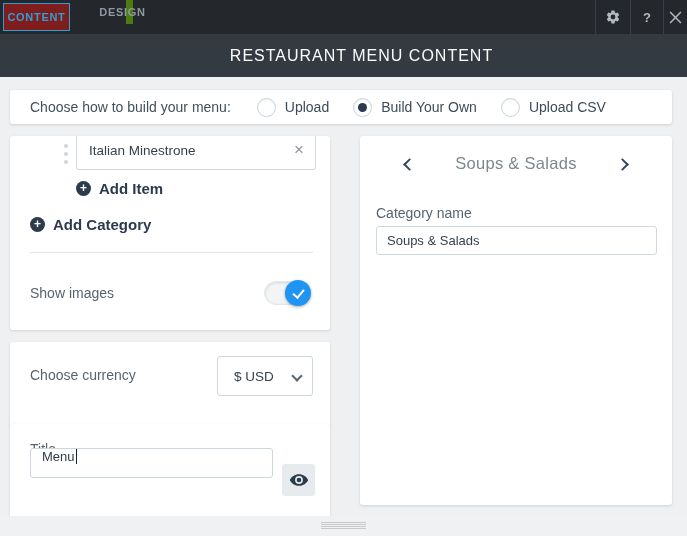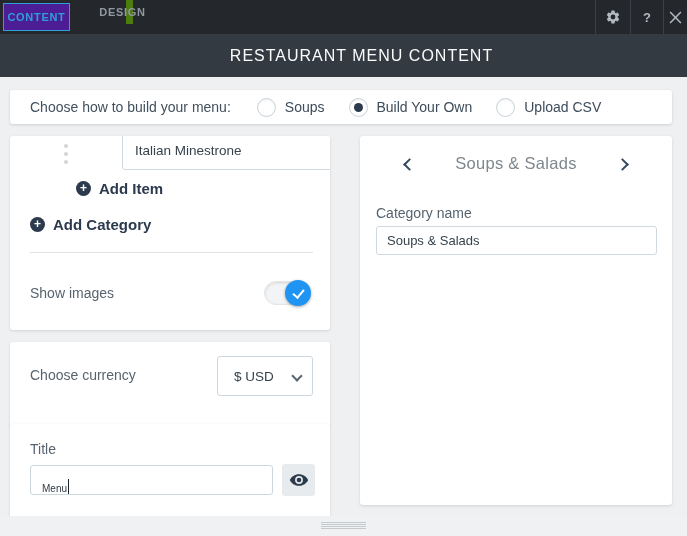--- a/index.html
+++ b/index.html
@@ -8,21 +8,21 @@
     position:relative; width:687px; height:536px; overflow:hidden;
     background:#eef0f1; font-family:"Liberation Sans", sans-serif;
     -webkit-font-smoothing:antialiased;
   }
 
   
   .topbar { position:absolute; left:0; top:0; right:0; height:34px; background:#24282c; }
   .tab { display:flex; align-items:center; justify-content:center;
          font-size:11px; font-weight:bold; letter-spacing:.7px; cursor:default; }
   .tab-content { position:absolute; left:3px; top:3px; width:67px; height:28px;
-                 border:1px solid #2e9fd9; color:#2e9fd9; background:#4c1d95; }
+                 border:1px solid #2e9fd9; color:#2e9fd9; background:#7f1d1d; }
   .tab-design  { position:absolute; left:71px; top:0; width:62px; height:24px;
                  color:#9099a1; border-right:7px solid #4d7c0f;padding-left:48px; }
   .top-cell { position:absolute; top:0; height:34px; border-left:1px solid #3b4046;
               display:flex; align-items:center; justify-content:center; color:#b3b9be; }
   .cell-gear  { left:595px; width:35px; }
   .cell-help  { left:630px; width:33px; font-size:13px; font-weight:bold; }
   .cell-close { left:663px; width:24px; }
 
   
   .header { position:absolute; left:0; top:34px; right:0; height:43px; background:#343a41;
@@ -46,21 +46,21 @@
   .card { position:absolute; background:#fff; border-radius:3px;
           box-shadow:0 1px 3px rgba(0,0,0,.12); }
   #card-menu     { left:10px;  top:136px; width:320px; height:194px; overflow:hidden; }
   #card-currency { left:10px;  top:342px; width:320px; height:85px; }
   #card-title    { left:10px;  top:424px; width:320px; height:112px; }
   #card-category { left:360px; top:136px; width:312px; height:369px; }
 
   
   .drag-dots { position:absolute; left:54px; top:8px; display:flex; flex-direction:column; }
   .drag-dots i { width:4px; height:4px; border-radius:50%; background:#d0d5d9; margin-bottom:4px; }
-  .item-input-wrap { position:absolute; left:66px; top:-6px; width:240px; height:40px;margin-left:46px; }
+  .item-input-wrap { position:absolute; left:66px; top:-6px; width:240px; height:40px; }
   .text-input { width:100%; height:100%; border:1px solid #cfd9df; border-radius:3px;
                 font-family:"Liberation Sans",sans-serif; font-size:13.5px; color:#36424c;
                 padding:0 30px 0 12px; outline:none; background:#fff; }
   .clear-x { position:absolute; right:9px; top:50%; margin-top:-9px; width:16px; height:18px;
              font-size:17px; line-height:18px; color:#8c959c; text-align:center; cursor:pointer; }
   .add-link { position:absolute; display:flex; align-items:center; cursor:pointer; }
   .add-item     { left:66px; top:44px; }
   .add-category { left:20px; top:80px; }
   .plus-circle { width:15px; height:15px; border-radius:50%; background:#2c3a4e; color:#fff;
                  font-size:12px; font-weight:bold; line-height:14px; text-align:center;
@@ -84,24 +84,24 @@
   .select-box { position:absolute; right:17px; top:14px; width:96px; height:40px;
                 border:1px solid #ccd7dd; border-radius:3px; background:#fff;
                 display:flex; align-items:center; padding-left:16px;
                 font-size:13.5px; color:#36424c; cursor:pointer; }
   .chevron-down { position:absolute; right:11px; top:15px; width:8px; height:8px;
                   border-right:2px solid #5b6770; border-bottom:2px solid #5b6770;
                   transform:rotate(45deg); }
 
   
   .title-label { position:absolute; left:20px; top:17px; }
-  .faux-input { position:absolute; left:20px; top:41px; width:243px; height:30px;
+  .faux-input { position:absolute; left:20px; top:24px; width:243px; height:30px;
                 border:1px solid #ccd7dd; border-radius:3px; background:#fff;
-                display:flex; align-items:flex-end; padding-left:11px;
-                font-size:10px; color:#2f3b45; cursor:text; }
+                display:flex; align-items:flex-start; padding-left:11px;
+                font-size:13px; color:#2f3b45; cursor:text; }
   .caret { display:inline-block; width:1px; height:15px; background:#1c242b; margin-left:1px; }
   .eye-btn { position:absolute; left:272px; top:40px; width:33px; height:32px;
              background:#e8ebed; border-radius:3px; display:flex; align-items:center;
              justify-content:center; cursor:pointer; }
 
   
   .cat-header-title { position:absolute; left:0; right:0; top:18px; text-align:center;
                       font-size:16.5px; color:#7e878d; letter-spacing:.3px; }
   .nav-arrow { position:absolute; top:24px; width:9px; height:9px; cursor:pointer;
                border-left:2px solid #34495e; border-bottom:2px solid #34495e; }
@@ -146,21 +146,21 @@
   </div>
 
   <div class="header">
     <span>RESTAURANT MENU CONTENT</span>
   </div>
 
   <div class="build-bar">
     <span class="build-label">Choose how to build your menu:</span>
     <div class="radio-opt">
       <span class="radio"></span>
-      <span class="radio-label">Soups</span>
+      <span class="radio-label">Upload</span>
     </div>
     <div class="radio-opt">
       <span class="radio selected"></span>
       <span class="radio-label">Build Your Own</span>
     </div>
     <div class="radio-opt">
       <span class="radio"></span>
       <span class="radio-label">Upload CSV</span>
     </div>
   </div>

